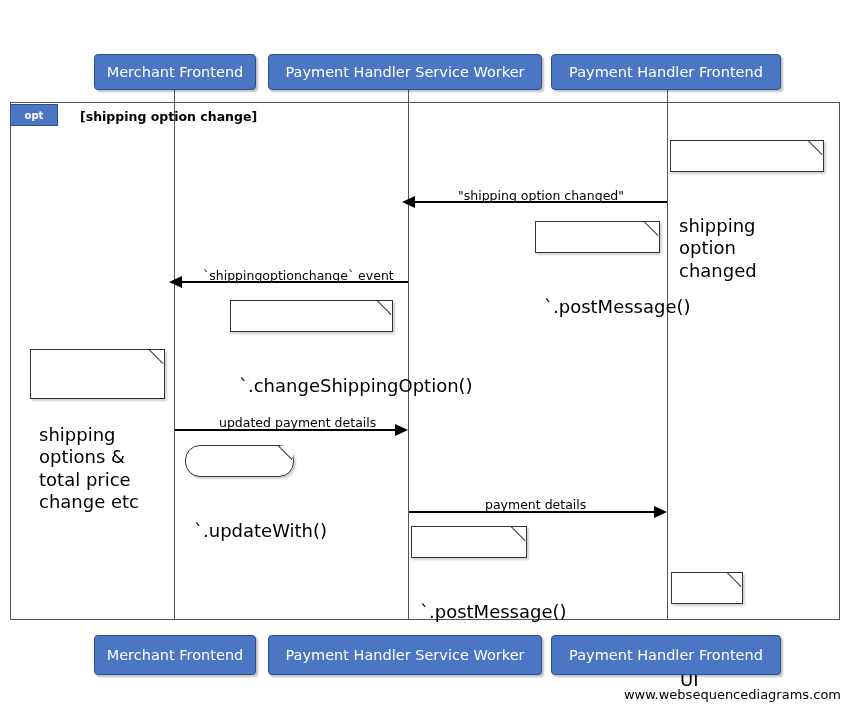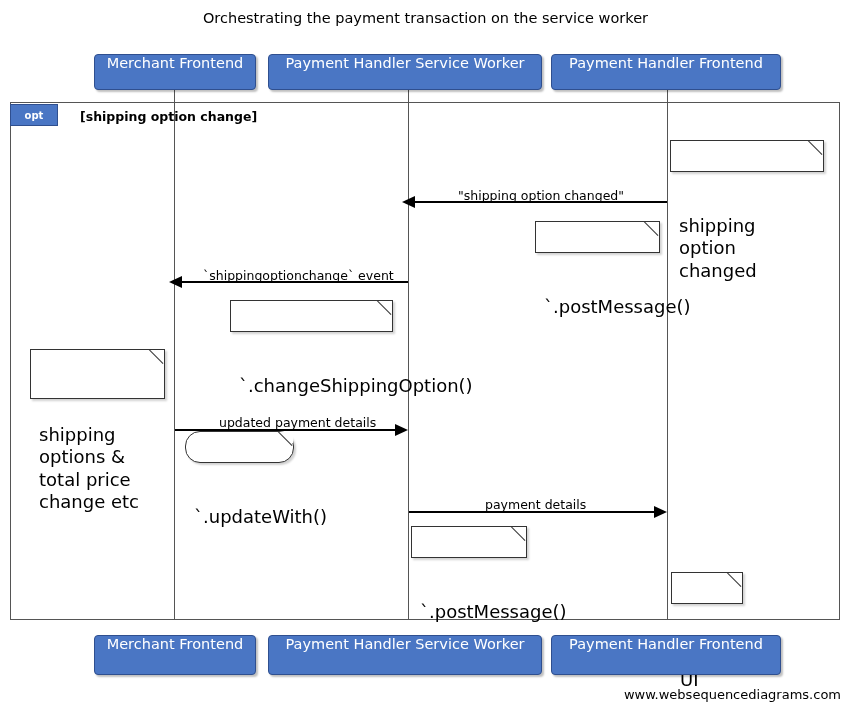--- a/index.html
+++ b/index.html
@@ -32,20 +32,21 @@
   }
   .actor {
     position: absolute;
     box-sizing: border-box;
     background: #4a76c4;
     border: 1px solid #2f4f8f;
     border-radius: 4px;
     color: #ffffff;
     font-size: 14.5px;
     display: flex;
+    align-items: center;
     justify-content: center;
     box-shadow: 2px 2px 2px rgba(0,0,0,0.25);
     white-space: nowrap;
     padding: 0 10px;
   }
   .lifeline {
     position: absolute;
     width: 1px;
     background: #555555;
   }
@@ -136,21 +137,20 @@
     font-size: 13px;
     color: #000;
     font-family: "DejaVu Sans", sans-serif;
   }
 </style>
 </head>
 <body>
 
 <div id="canvas">
 
-  <div class="title">Orchestrating the payment transaction on the service worker</div>
 
   <div class="lifeline" style="left:174px; top:90px; height:530px;"></div>
   <div class="lifeline" style="left:408px; top:90px; height:530px;"></div>
   <div class="lifeline" style="left:667px; top:90px; height:530px;"></div>
 
   <div class="actor" style="left:94px; top:54px; width:162px; height:36px;">
     <span>Merchant Frontend</span>
   </div>
   <div class="actor" style="left:268px; top:54px; width:274px; height:36px;">
     <span>Payment Handler Service Worker</span>
@@ -195,21 +195,21 @@
   <div class="note" style="left:230px; top:300px; width:163px; height:32px;">
     <span class="fold"></span>
     <span class="foldline"></span>
     <span>`.changeShippingOption()</span>
   </div>
 
   <div class="arrowline" style="left:175px; top:429px; width:226px;"></div>
   <div class="arrowhead right" style="left:395px; top:424px;"></div>
   <div class="msglabel" style="left:219px; top:415px;">updated payment details</div>
 
-  <div class="note" style="left:185px; top:431px; width:109px; height:32px;border-radius:15px;">
+  <div class="note" style="left:185px; top:445px; width:109px; height:32px;border-radius:15px;">
     <span class="fold"></span>
     <span class="foldline"></span>
     <span>`.updateWith()</span>
   </div>
 
   <div class="arrowline" style="left:409px; top:511px; width:251px;"></div>
   <div class="arrowhead right" style="left:654px; top:506px;"></div>
   <div class="msglabel" style="left:485px; top:497px;">payment details</div>
 
   <div class="note" style="left:411px; top:526px; width:116px; height:32px;">

